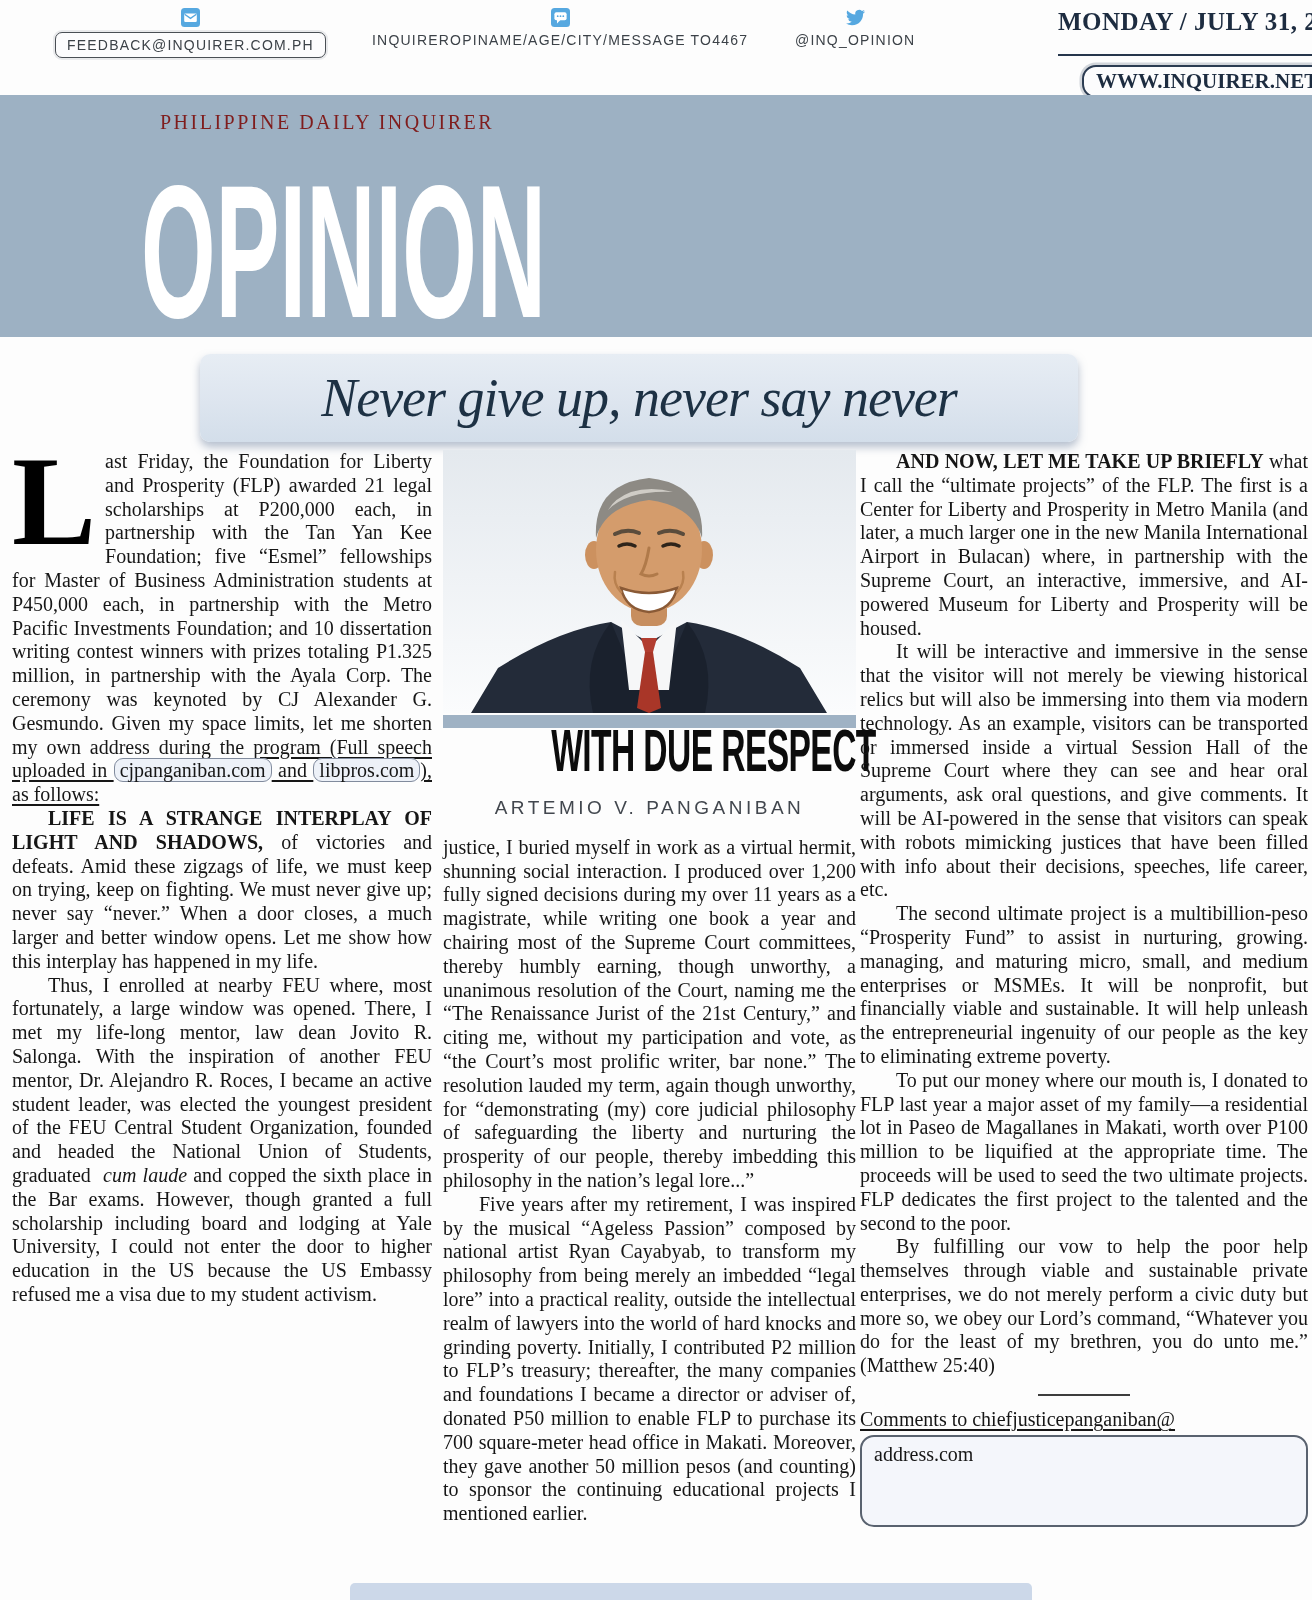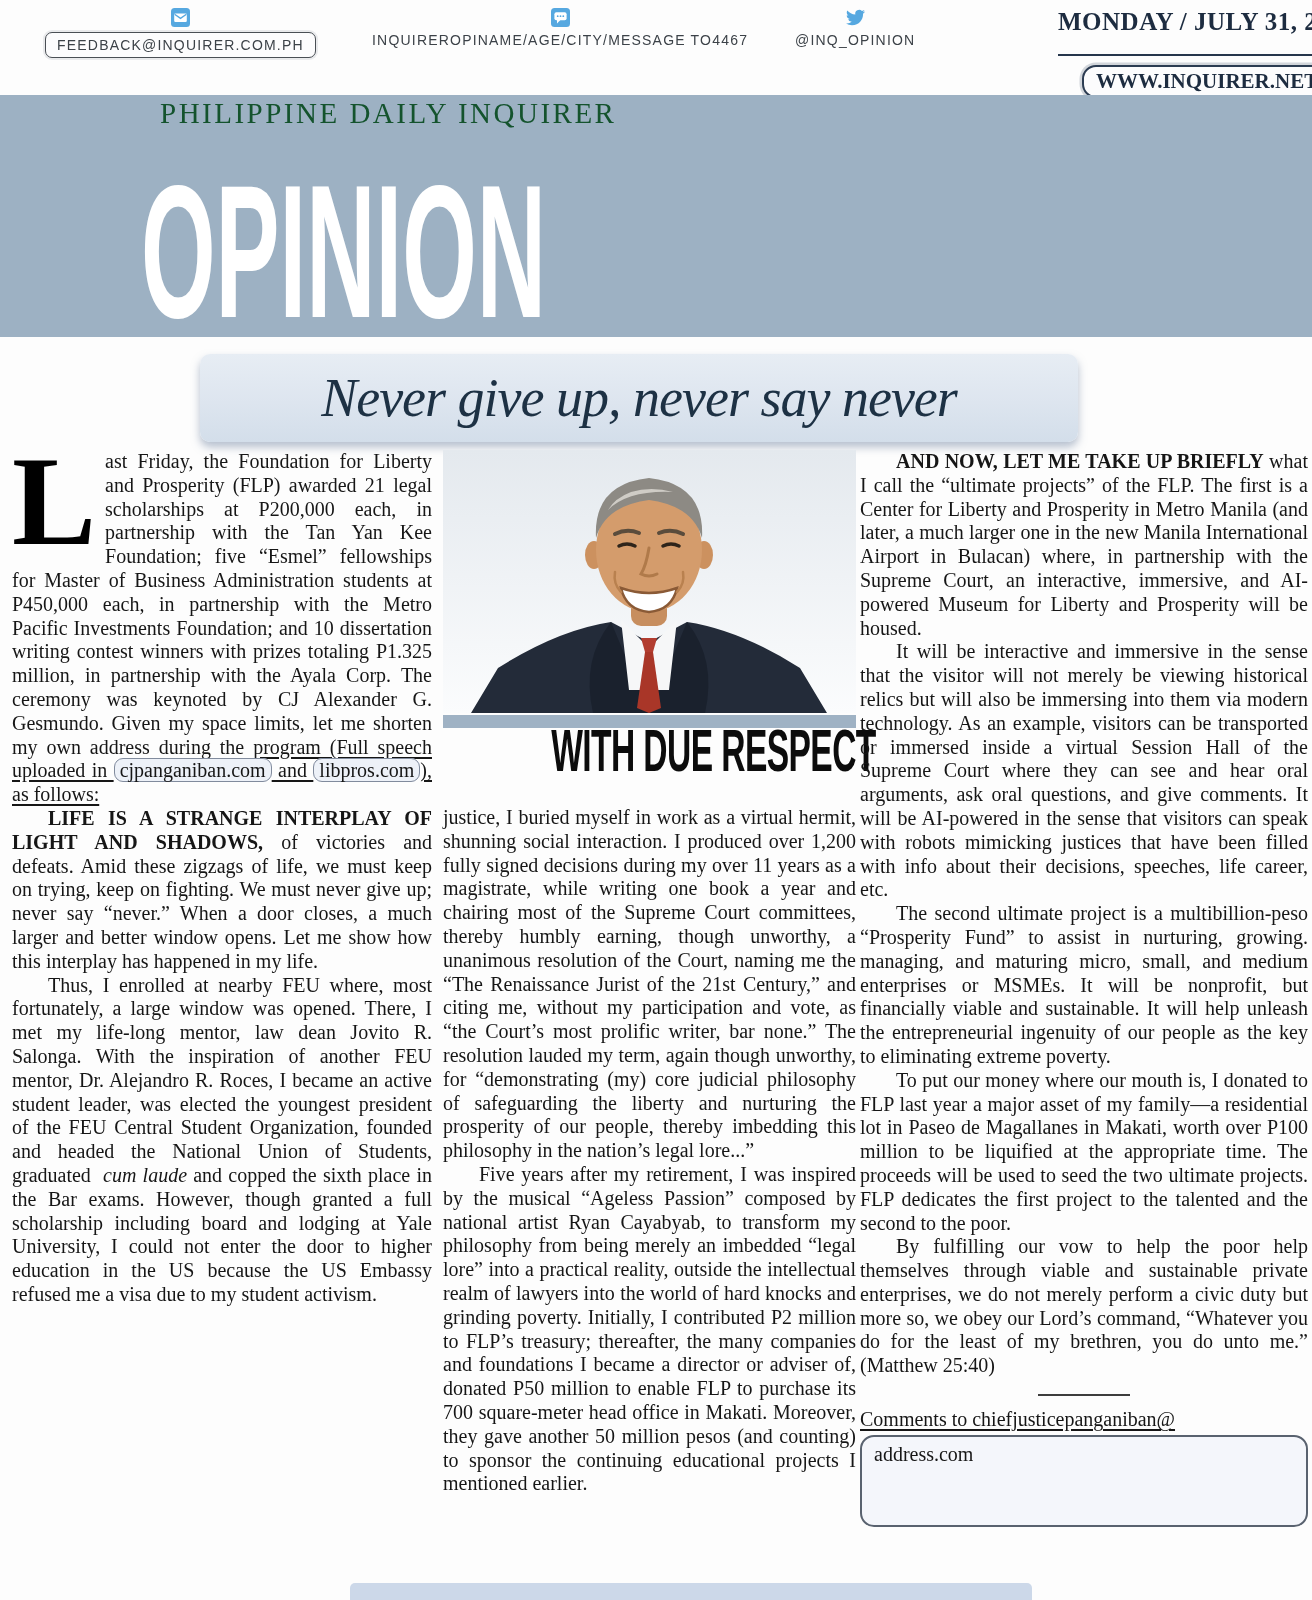--- a/index.html
+++ b/index.html
@@ -24,22 +24,22 @@
     letter-spacing:.5px;border-bottom:2px solid #26364c;padding-bottom:18px;white-space:nowrap;
   }
   .sitebox{
     font-family:"Liberation Serif",serif;font-size:21px;font-weight:bold;color:#1d2c40;
     border:2px solid #2c3c52;border-radius:14px;padding:2px 12px;margin-top:4px;
     box-shadow:0 0 0 2.5px rgba(60,76,100,.22);white-space:nowrap;background:#fcfcfd;
   }
   
   .band{position:absolute;left:0;top:95px;width:1312px;height:242px;background:#9db1c3;}
   .brand{
-    position:absolute;left:160px;top:2px;font-family:"Liberation Serif",serif;
-    font-size:29px;color:#14532d;letter-spacing:2.5px;white-space:nowrap;
+    position:absolute;left:160px;top:16px;font-family:"Liberation Serif",serif;
+    font-size:20px;color:#7f1d1d;letter-spacing:2.5px;white-space:nowrap;
   }
   .opinion-wrap{position:absolute;left:141px;top:50px;}
   
   .headline{
     position:absolute;left:200px;top:354px;width:878px;height:88px;border-radius:10px;
     background:linear-gradient(180deg,#e7edf4 0%,#dde5ef 55%,#d3deea 100%);
     box-shadow:0 5px 9px rgba(110,130,160,.5);
     display:flex;align-items:center;justify-content:center;
   }
   .headline span{
@@ -90,21 +90,21 @@
   }
   
   .bottom-strip{
     position:absolute;left:350px;top:1583px;width:682px;height:17px;
     background:#ccd8e9;border-radius:5px 5px 0 0;
   }
 </style>
 </head>
 <body>
 
-<div class="topgroup" style="left:45px;">
+<div class="topgroup" style="left:55px;">
   <svg class="ticon" viewBox="0 0 19 19">
     <rect x="0" y="0" width="19" height="19" rx="3.5" fill="#56a8e0"></rect>
     <rect x="3.2" y="5.4" width="12.6" height="8.6" rx="1.2" fill="#ffffff"></rect>
     <path d="M3.6 6.2 L9.5 10.4 L15.4 6.2" fill="none" stroke="#56a8e0" stroke-width="1.4"></path>
   </svg>
   <span class="toplabel topbox">FEEDBACK@INQUIRER.COM.PH</span>
 </div>
 
 <div class="topgroup" style="left:372px;">
   <svg class="ticon" viewBox="0 0 19 19">
@@ -190,20 +190,21 @@
       <path d="M178,138 Q206,148 234,138 Q229,160 206,162 Q183,160 178,138 Z" fill="#ffffff" stroke="#8a5a36" stroke-width="2.5"></path>
 
       <path d="M172,122 Q170,134 178,142" stroke="#b9814f" stroke-width="2.5" fill="none" stroke-linecap="round"></path>
       <path d="M240,122 Q242,134 234,142" stroke="#b9814f" stroke-width="2.5" fill="none" stroke-linecap="round"></path>
     </svg>
   </div>
   <div class="byline-bar"></div>
   <div class="colname-wrap">
     <span class="colname">WITH DUE RESPECT</span>
   </div>
+  <div class="author">ARTEMIO V. PANGANIBAN</div>
   <div class="mid-text">
       <p class="para noindent"><span>justice, I buried myself in work as a virtual hermit, shunning social interaction. I produced over 1,200 fully signed decisions during my over 11 years as a magistrate, while writing one book a year and chairing most of the Supreme Court committees, thereby humbly earning, though unworthy, a unanimous resolution of the Court, naming me the “The Renaissance Jurist of the 21st Century,” and citing me, without my participation and vote, as “the Court’s most prolific writer, bar none.” The resolution lauded my term, again though unworthy, for “demonstrating (my) core judicial philosophy of safeguarding the liberty and nurturing the prosperity of our people, thereby imbedding this philosophy in the nation’s legal lore...”</span></p>
       <p class="para"><span>Five years after my retirement, I was inspired by the musical “Ageless Passion” composed by national artist Ryan Cayabyab, to transform my philosophy from being merely an imbedded “legal lore” into a practical reality, outside the intellectual realm of lawyers into the world of hard knocks and grinding poverty. Initially, I contributed P2 million to FLP’s treasury; thereafter, the many companies and foundations I became a director or adviser of, donated P50 million to enable FLP to purchase its 700 square-meter head office in Makati. Moreover, they gave another 50 million pesos (and counting) to sponsor the continuing educational projects I mentioned earlier.</span></p>
     </div>
 </div>
 
 <div class="col" id="col-right">
   <div>
       <p class="para"><span class="seg-b">AND NOW, LET ME TAKE UP BRIEFLY</span><span> what I call the “ultimate projects” of the FLP. The first is a Center for Liberty and Prosperity in Metro Manila (and later, a much larger one in the new Manila International Airport in Bulacan) where, in partnership with the Supreme Court, an interactive, immersive, and AI-powered Museum for Liberty and Prosperity will be housed.</span></p>
       <p class="para"><span>It will be interactive and immersive in the sense that the visitor will not merely be viewing historical relics but will also be immersing into them via modern technology. As an example, visitors can be transported or immersed inside a virtual Session Hall of the Supreme Court where they can see and hear oral arguments, ask oral questions, and give comments. It will be AI-powered in the sense that visitors can speak with robots mimicking justices that have been filled with info about their decisions, speeches, life career, etc.</span></p>

